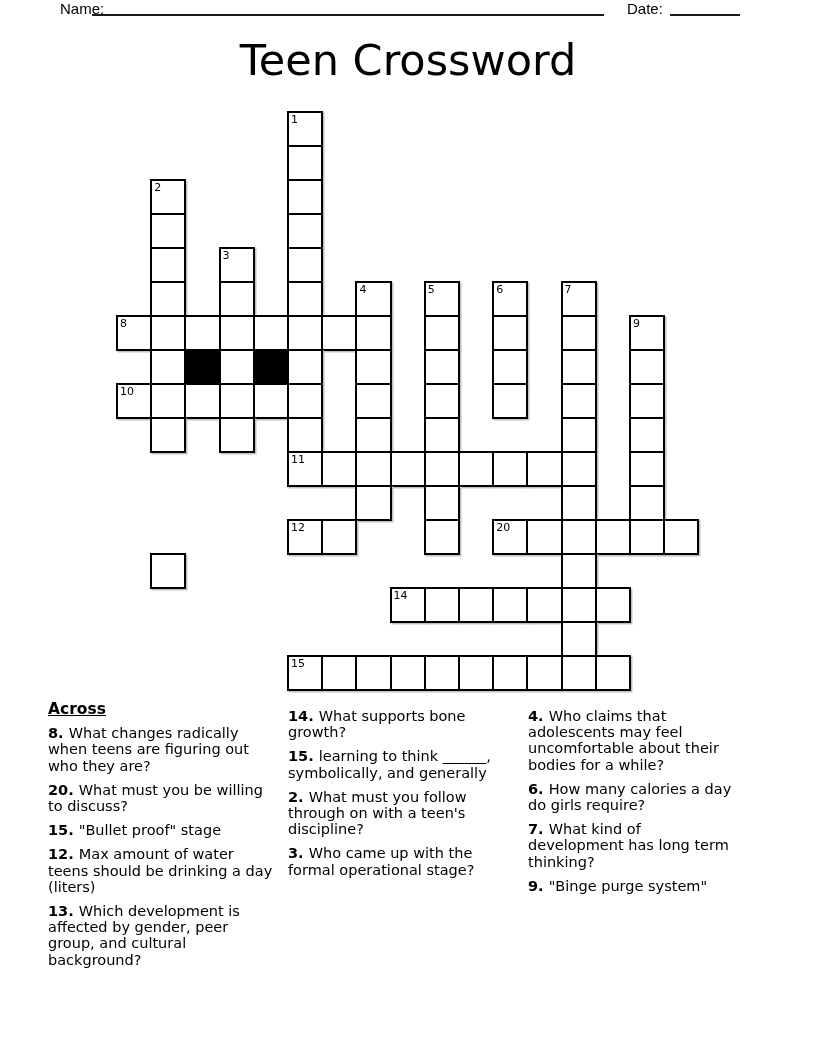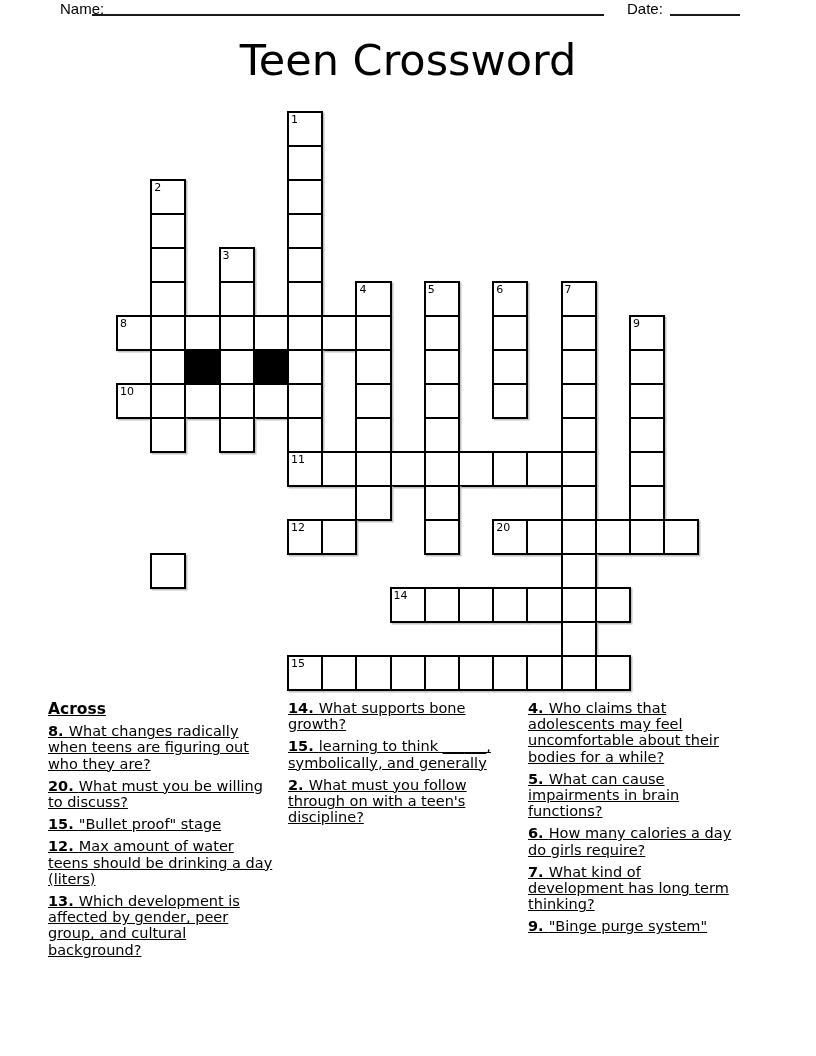--- a/index.html
+++ b/index.html
@@ -56,21 +56,21 @@
     font-size: 14.5px; line-height: 16.2px;
   }
   #clue-col-0 { left: 48px; }
   #clue-col-1 { left: 288px; }
   #clue-col-2 { left: 528px; }
   .clue-heading {
     font-size: 15.5px; font-weight: bold;
     text-decoration: underline;
     margin: 1px 0 6px 0;
   }
-  p.clue { margin: 0 0 6px 0; text-decoration: underline; }
+  p.clue { margin: 8px 0 6px 0; }
   p.clue b.cnum { font-weight: bold; }
 </style>
 </head>
 <body>
 
 <span id="name-label" class="hdr-label">Name:</span>
 <div id="name-line" class="blank-line"></div>
 <span id="date-label" class="hdr-label">Date:</span>
 <div id="date-line" class="blank-line"></div>
 
@@ -214,21 +214,21 @@
       <p class="clue"><b class="cnum">8. </b><span>What changes radically<br>when teens are figuring out<br>who they are?</span></p>
       <p class="clue"><b class="cnum">20. </b><span>What must you be willing<br>to discuss?</span></p>
       <p class="clue"><b class="cnum">15. </b><span>"Bullet proof" stage</span></p>
       <p class="clue"><b class="cnum">12. </b><span>Max amount of water<br>teens should be drinking a day<br>(liters)</span></p>
       <p class="clue"><b class="cnum">13. </b><span>Which development is<br>affected by gender, peer<br>group, and cultural<br>background?</span></p>
     </div>
   <div id="clue-col-1" class="clue-col">
       <p class="clue"><b class="cnum">14. </b><span>What supports bone<br>growth?</span></p>
       <p class="clue"><b class="cnum">15. </b><span>learning to think ______,<br>symbolically, and generally</span></p>
       <p class="clue"><b class="cnum">2. </b><span>What must you follow<br>through on with a teen's<br>discipline?</span></p>
+      <p class="clue"><b class="cnum">3. </b><span>Who came up with the<br>formal operational stage?</span></p>
     </div>
   <div id="clue-col-2" class="clue-col">
       <p class="clue"><b class="cnum">4. </b><span>Who claims that<br>adolescents may feel<br>uncomfortable about their<br>bodies for a while?</span></p>
-      <p class="clue"><b class="cnum">5. </b><span>What can cause<br>impairments in brain<br>functions?</span></p>
       <p class="clue"><b class="cnum">6. </b><span>How many calories a day<br>do girls require?</span></p>
       <p class="clue"><b class="cnum">7. </b><span>What kind of<br>development has long term<br>thinking?</span></p>
       <p class="clue"><b class="cnum">9. </b><span>"Binge purge system"</span></p>
     </div>
 </div>
 
 </body></html>

